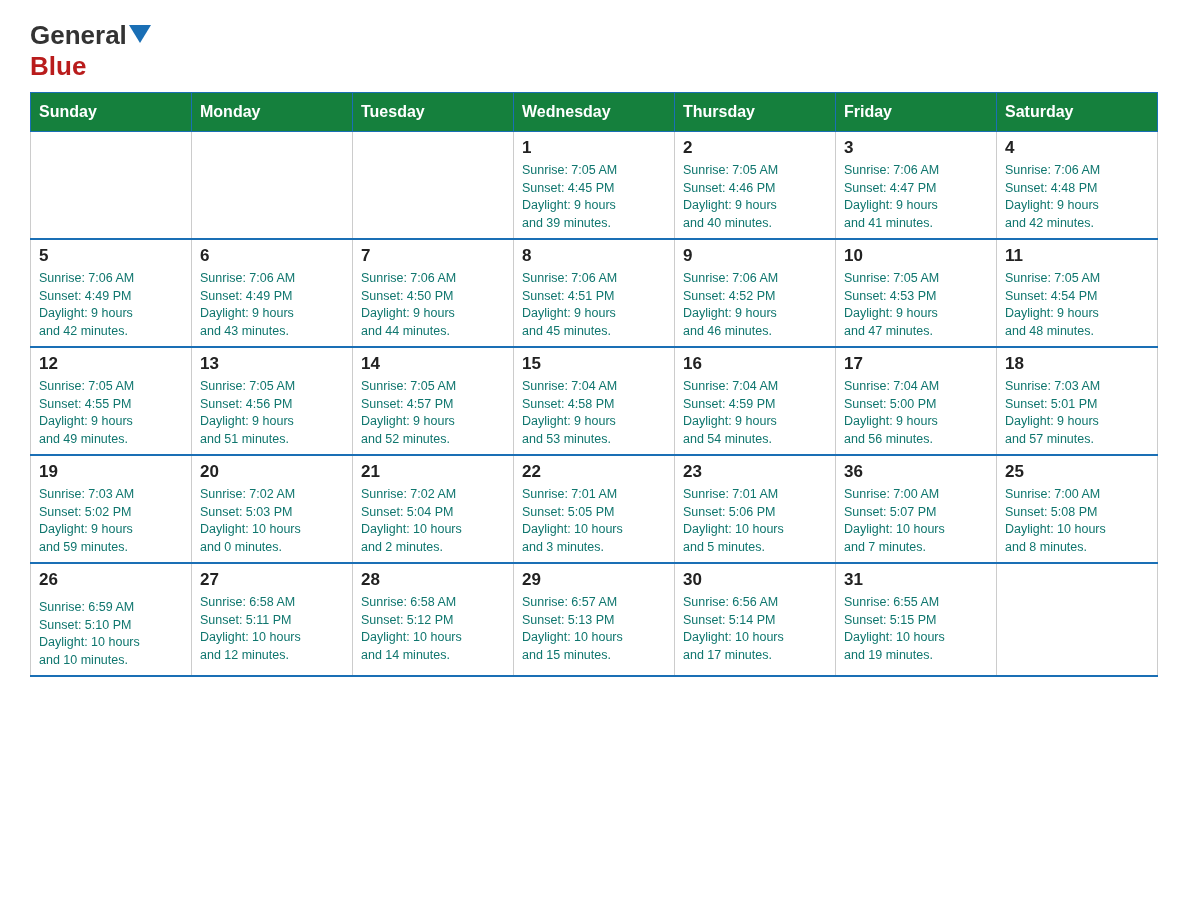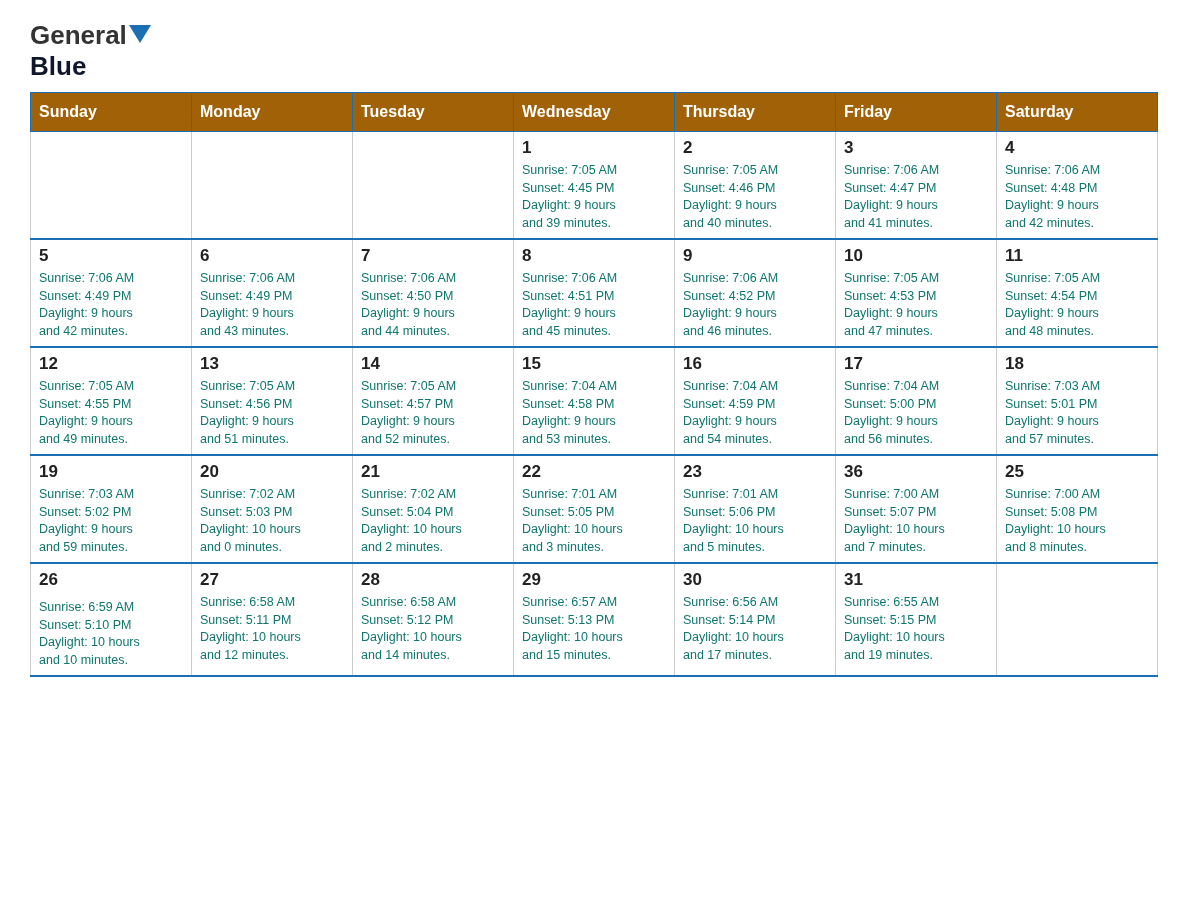--- a/index.html
+++ b/index.html
@@ -39,21 +39,21 @@
       font-size: 20px;
       color: #444;
       margin-top: 4px;
     }
     table {
       width: 100%;
       border-collapse: collapse;
       margin-top: 10px;
     }
     thead tr th {
-      background-color: #a16207;
+      background-color: #15803d;
       color: #fff;
       padding: 10px 8px;
       font-size: 16px;
       font-weight: bold;
       text-align: left;
       border: 1px solid #1a6fb5;
     }
     tbody tr td {
       border: 1px solid #ccc;
       vertical-align: top;
@@ -86,21 +86,21 @@
   <div class="logo">
     <div style="display:flex;align-items:center;">
       <span class="logo-text">General</span>
       <span style="display:inline-block;margin-left:2px;">
         <svg width="22" height="18" viewBox="0 0 22 18">
           <polygon points="0,0 22,0 11,18" fill="#1a6fb5"></polygon>
         </svg>
       </span>
     </div>
     <div style="margin-top:0;">
-      <span class="logo-text" style="color:#0f172a;font-size:26px;">Blue</span>
+      <span class="logo-text" style="color:#b91c1c;font-size:26px;">Blue</span>
     </div>
   </div>
   <div class="title-block">
     <div class="calendar-title"></div>
     <div class="calendar-subtitle"></div>
   </div>
 </div>
 
 <table>
   <thead>

